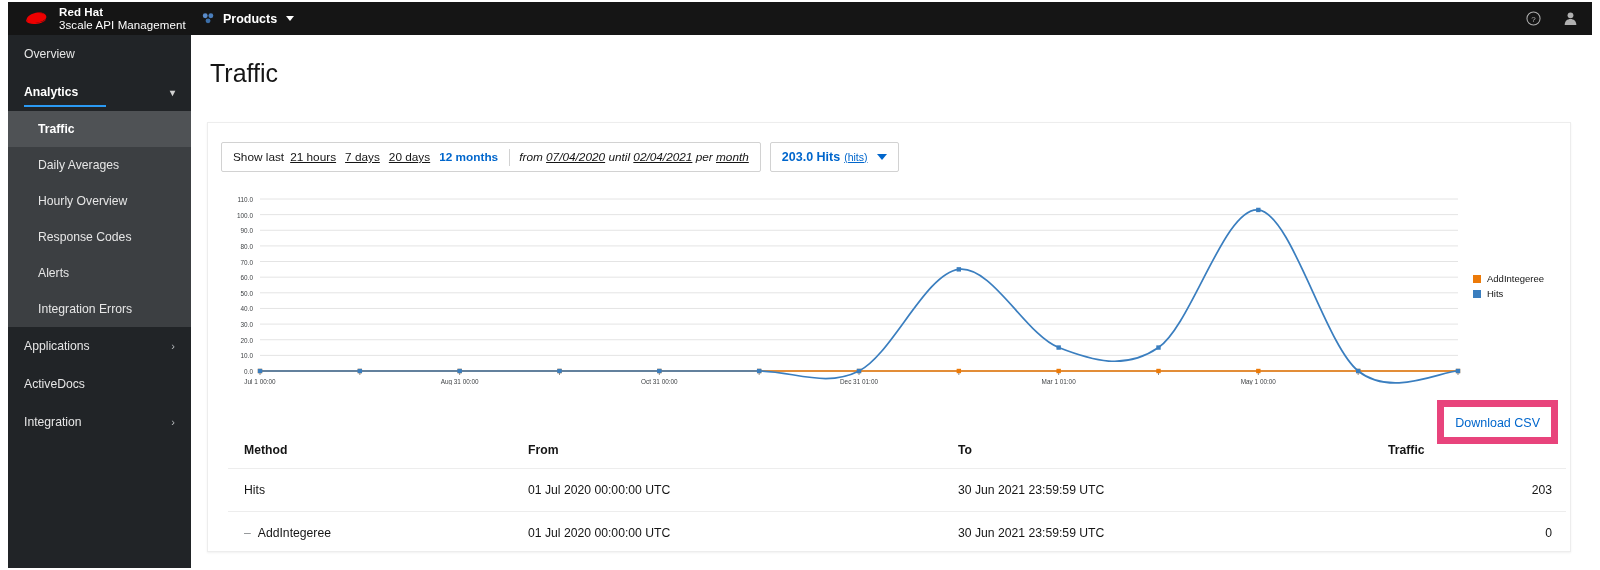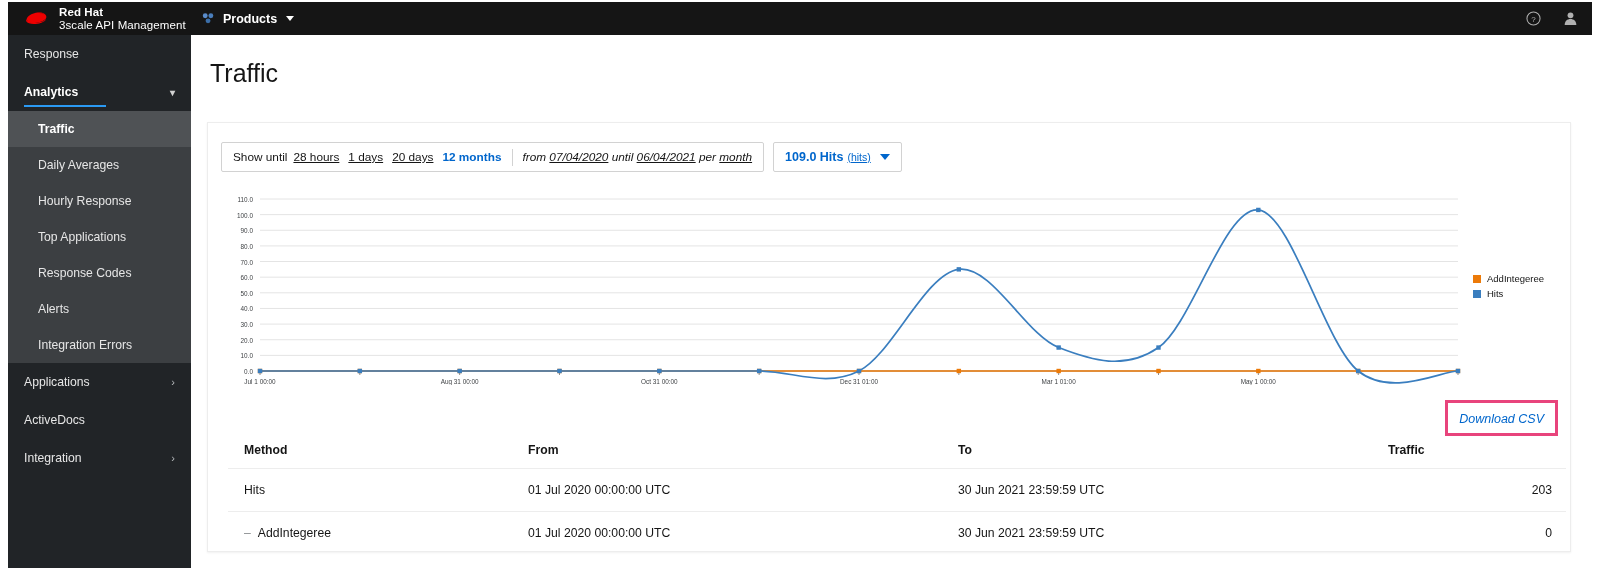--- a/index.html
+++ b/index.html
@@ -96,21 +96,21 @@
   
   .chart-area { position: absolute; left: 0; top: 62px; width: 1364px; height: 200px; }
   .chart-svg { display: block; }
   .legend { position: absolute; left: 1265px; top: 88px; }
   .legend-row { display: flex; align-items: center; margin-bottom: 4px; }
   .legend-swatch { width: 8px; height: 8px; margin-right: 6px; }
   .legend-label { font-size: 9.5px; color: #151515; }
 
   
   .csv-wrap { position: absolute; right: 12px; top: 277px; }
-  .csv-highlight { border: 3px solid #0f172a; padding: 6px 11px; font-style: italic; }
+  .csv-highlight { border: 7px solid #0f172a; padding: 6px 11px; }
   .csv-link { color: #0066cc; font-size: 12.5px; text-decoration: none; cursor: pointer; }
 
   
   .table { position: absolute; left: 20px; top: 320px; width: 1338px; }
   .t-head { display: flex; font-size: 12.2px; font-weight: bold; color: #151515; padding: 0 0 11px 0; }
   .t-row { display: flex; font-size: 12.2px; color: #151515; padding: 14px 0; border-top: 1px solid #ededed; }
   .c-method { width: 300px; padding-left: 16px; }
   .c-from { width: 430px; }
   .c-to { width: 430px; }
   .c-traffic { width: 178px; text-align: right; padding-right: 14px; }
@@ -165,40 +165,37 @@
           <circle cx="8" cy="4.6" r="3.1" fill="#d2d2d2"></circle>
           <path d="M1.8 15 C1.8 10.8 4.6 8.6 8 8.6 C11.4 8.6 14.2 10.8 14.2 15 Z" fill="#d2d2d2"></path>
         </svg>
       </span>
     </div>
   </div>
 
   <div class="sidebar">
 
     <div class="side-item">
-      <span>Response</span>
+      <span>Overview</span>
     </div>
 
     <div class="side-item bold active-parent">
       <span>Analytics</span>
       <span class="chev">▾</span>
     </div>
 
     <div class="sub-list">
       <div class="sub-item selected">
         <span>Traffic</span>
       </div>
       <div class="sub-item">
         <span>Daily Averages</span>
       </div>
       <div class="sub-item">
-        <span>Hourly Response</span>
-      </div>
-      <div class="sub-item">
-        <span>Top Applications</span>
+        <span>Hourly Overview</span>
       </div>
       <div class="sub-item">
         <span>Response Codes</span>
       </div>
       <div class="sub-item">
         <span>Alerts</span>
       </div>
       <div class="sub-item">
         <span>Integration Errors</span>
       </div>
@@ -217,31 +214,31 @@
     </div>
   </div>
 
   <div class="main">
     <div class="page-title">Traffic</div>
 
     <div class="card">
 
       <div class="toolbar">
         <div class="toolbar-box">
-          <span class="lbl">Show until</span>
-          <span class="range-link">28 hours</span>
-          <span class="range-link">1 days</span>
+          <span class="lbl">Show last</span>
+          <span class="range-link">21 hours</span>
+          <span class="range-link">7 days</span>
           <span class="range-link">20 days</span>
           <span class="range-link active">12 months</span>
           <span class="divider-v"></span>
-          <span class="from-text"><span>from</span>&nbsp;<u>07/04/2020</u>&nbsp;<span>until</span>&nbsp;<u>06/04/2021</u>&nbsp;<span>per</span>&nbsp;<u>month</u></span>
+          <span class="from-text"><span>from</span>&nbsp;<u>07/04/2020</u>&nbsp;<span>until</span>&nbsp;<u>02/04/2021</u>&nbsp;<span>per</span>&nbsp;<u>month</u></span>
         </div>
 
         <div class="metric-box">
-          <span class="metric-main">109.0 Hits</span>
+          <span class="metric-main">203.0 Hits</span>
           <span class="metric-sub">(hits)</span>
           <span class="metric-caret"></span>
         </div>
       </div>
 
       <div class="chart-area">
         <svg class="chart-svg" id="chart-svg" width="1364" height="200">
             <line x1="52" y1="186" x2="1250" y2="186" stroke="#8a8d90" stroke-width="1"></line>
             <text x="45" y="189" text-anchor="end" font-size="6.4" fill="#3c3f42" font-family="Liberation Sans, sans-serif">0.0</text>
             <line x1="52" y1="170.36363636363637" x2="1250" y2="170.36363636363637" stroke="#e4e4e4" stroke-width="1"></line>

